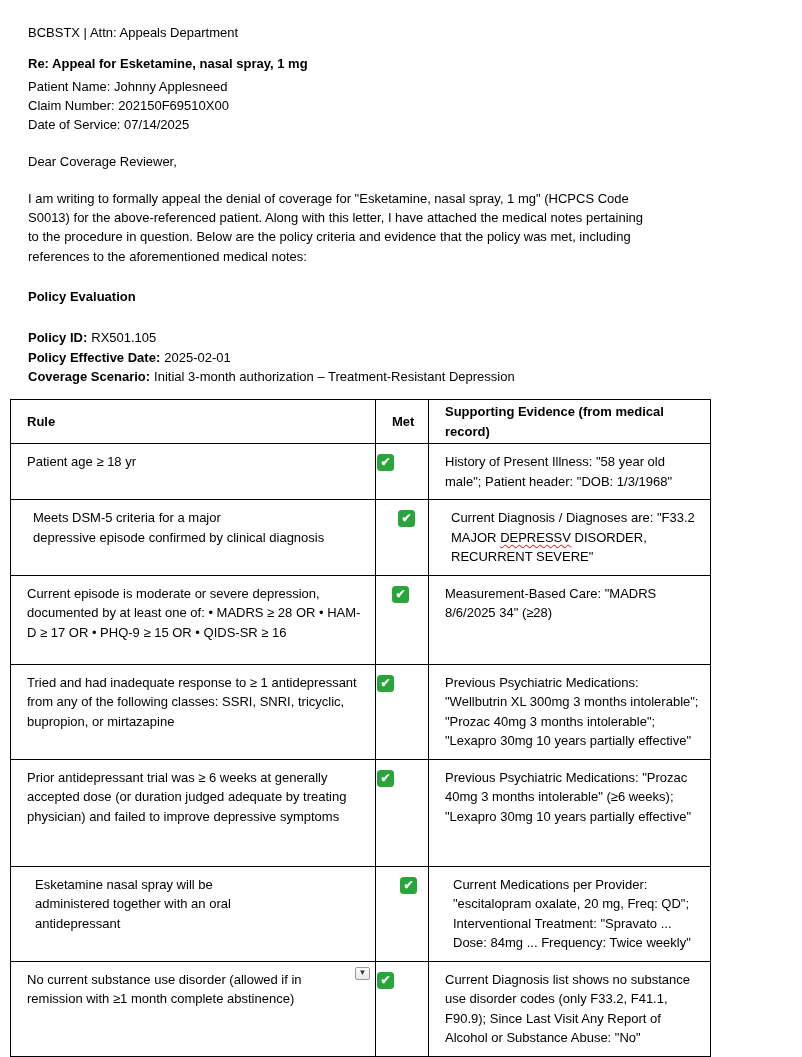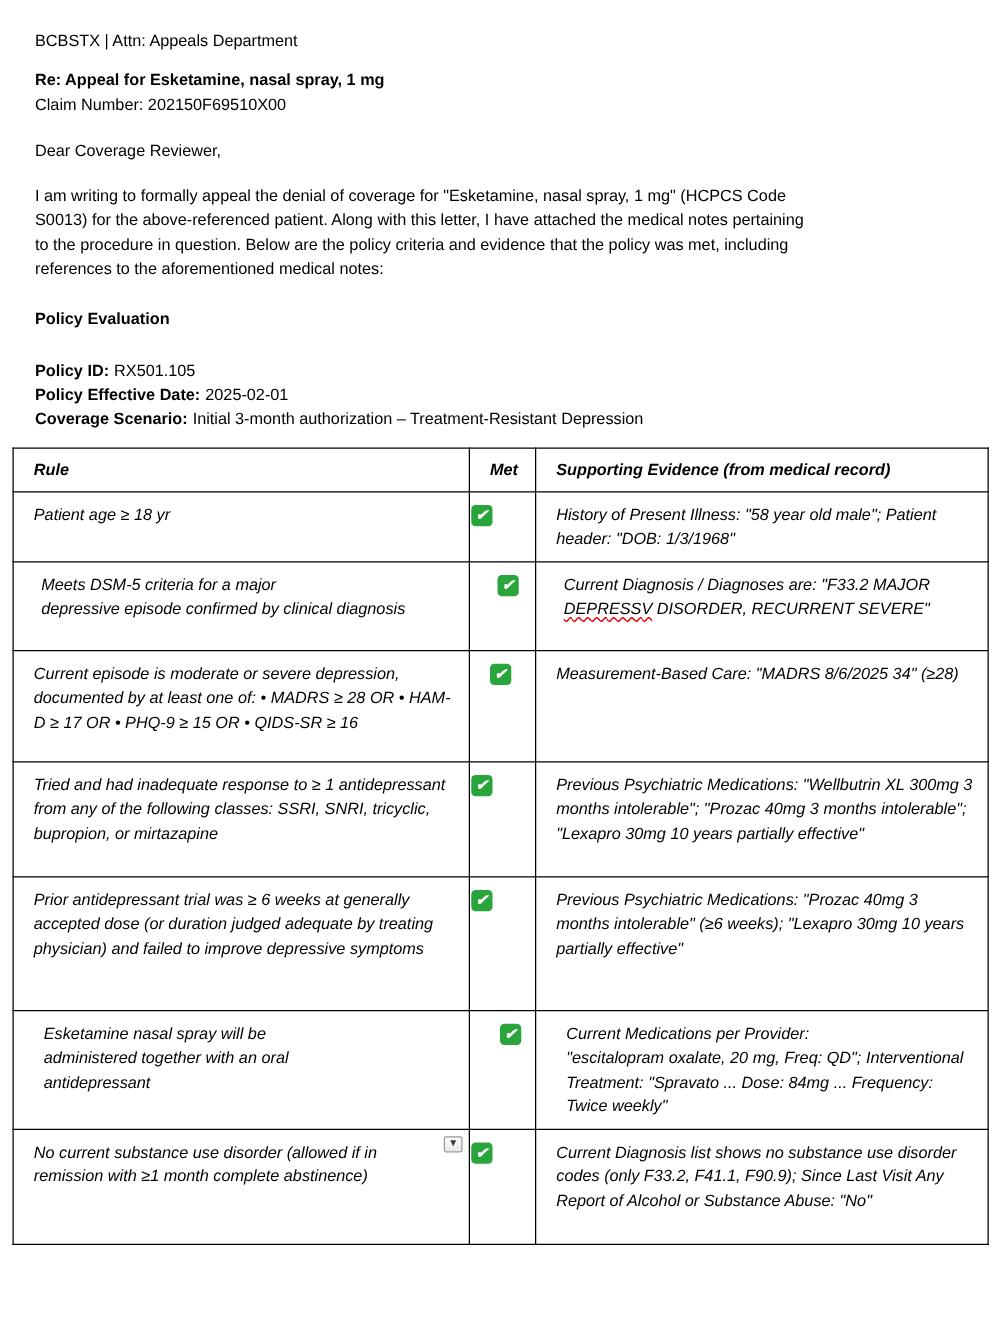--- a/index.html
+++ b/index.html
@@ -21,26 +21,25 @@
   .salutation { margin-top: 18px !important; }
   .body-para { margin-top: 17px !important; max-width: 622px; }
   .section-title { font-weight: bold; margin-top: 21px !important; }
   .policy-line b { font-weight: bold; }
   .policy-line .val { margin-left: 4px; }
   .policy-first { margin-top: 22px !important; }
 
   
   table.policy-table {
     margin-top: 13px;
-    width: 781px;
+    width: 701px;
     border-collapse: collapse;
     table-layout: fixed;
     font-size: 13px;
     line-height: 19.5px;
-    font-style: italic;
   }
   table.policy-table th, table.policy-table td {
     border: 1.5px solid #000000;
     vertical-align: top;
     text-align: left;
     font-weight: normal;
   }
   table.policy-table th {
     font-weight: bold;
     height: 35px;
@@ -107,21 +106,23 @@
     cursor: pointer;
   }
 </style>
 </head>
 <body>
 
 <div class="page">
   <div class="letter">
     <p>BCBSTX  | Attn: Appeals Department</p>
     <p class="subject">Re: Appeal for Esketamine, nasal spray, 1 mg</p>
+    <p class="patient-line">Patient Name: Johnny Applesneed</p>
     <p>Claim Number: 202150F69510X00</p>
+    <p>Date of Service: 07/14/2025</p>
     <p class="salutation">Dear Coverage Reviewer,</p>
     <p class="body-para">I am writing to formally appeal the denial of coverage for "Esketamine, nasal spray, 1 mg" (HCPCS Code S0013) for the above-referenced patient. Along with this letter, I have attached the medical notes pertaining to the procedure in question. Below are the policy criteria and evidence that the policy was met, including references to the aforementioned medical notes:</p>
 
     <p class="section-title">Policy Evaluation</p>
 
     <p class="policy-line policy-first">
       <b>Policy ID:</b><span class="val">RX501.105</span>
     </p>
     <p class="policy-line">
       <b>Policy Effective Date:</b><span class="val">2025-02-01</span>

